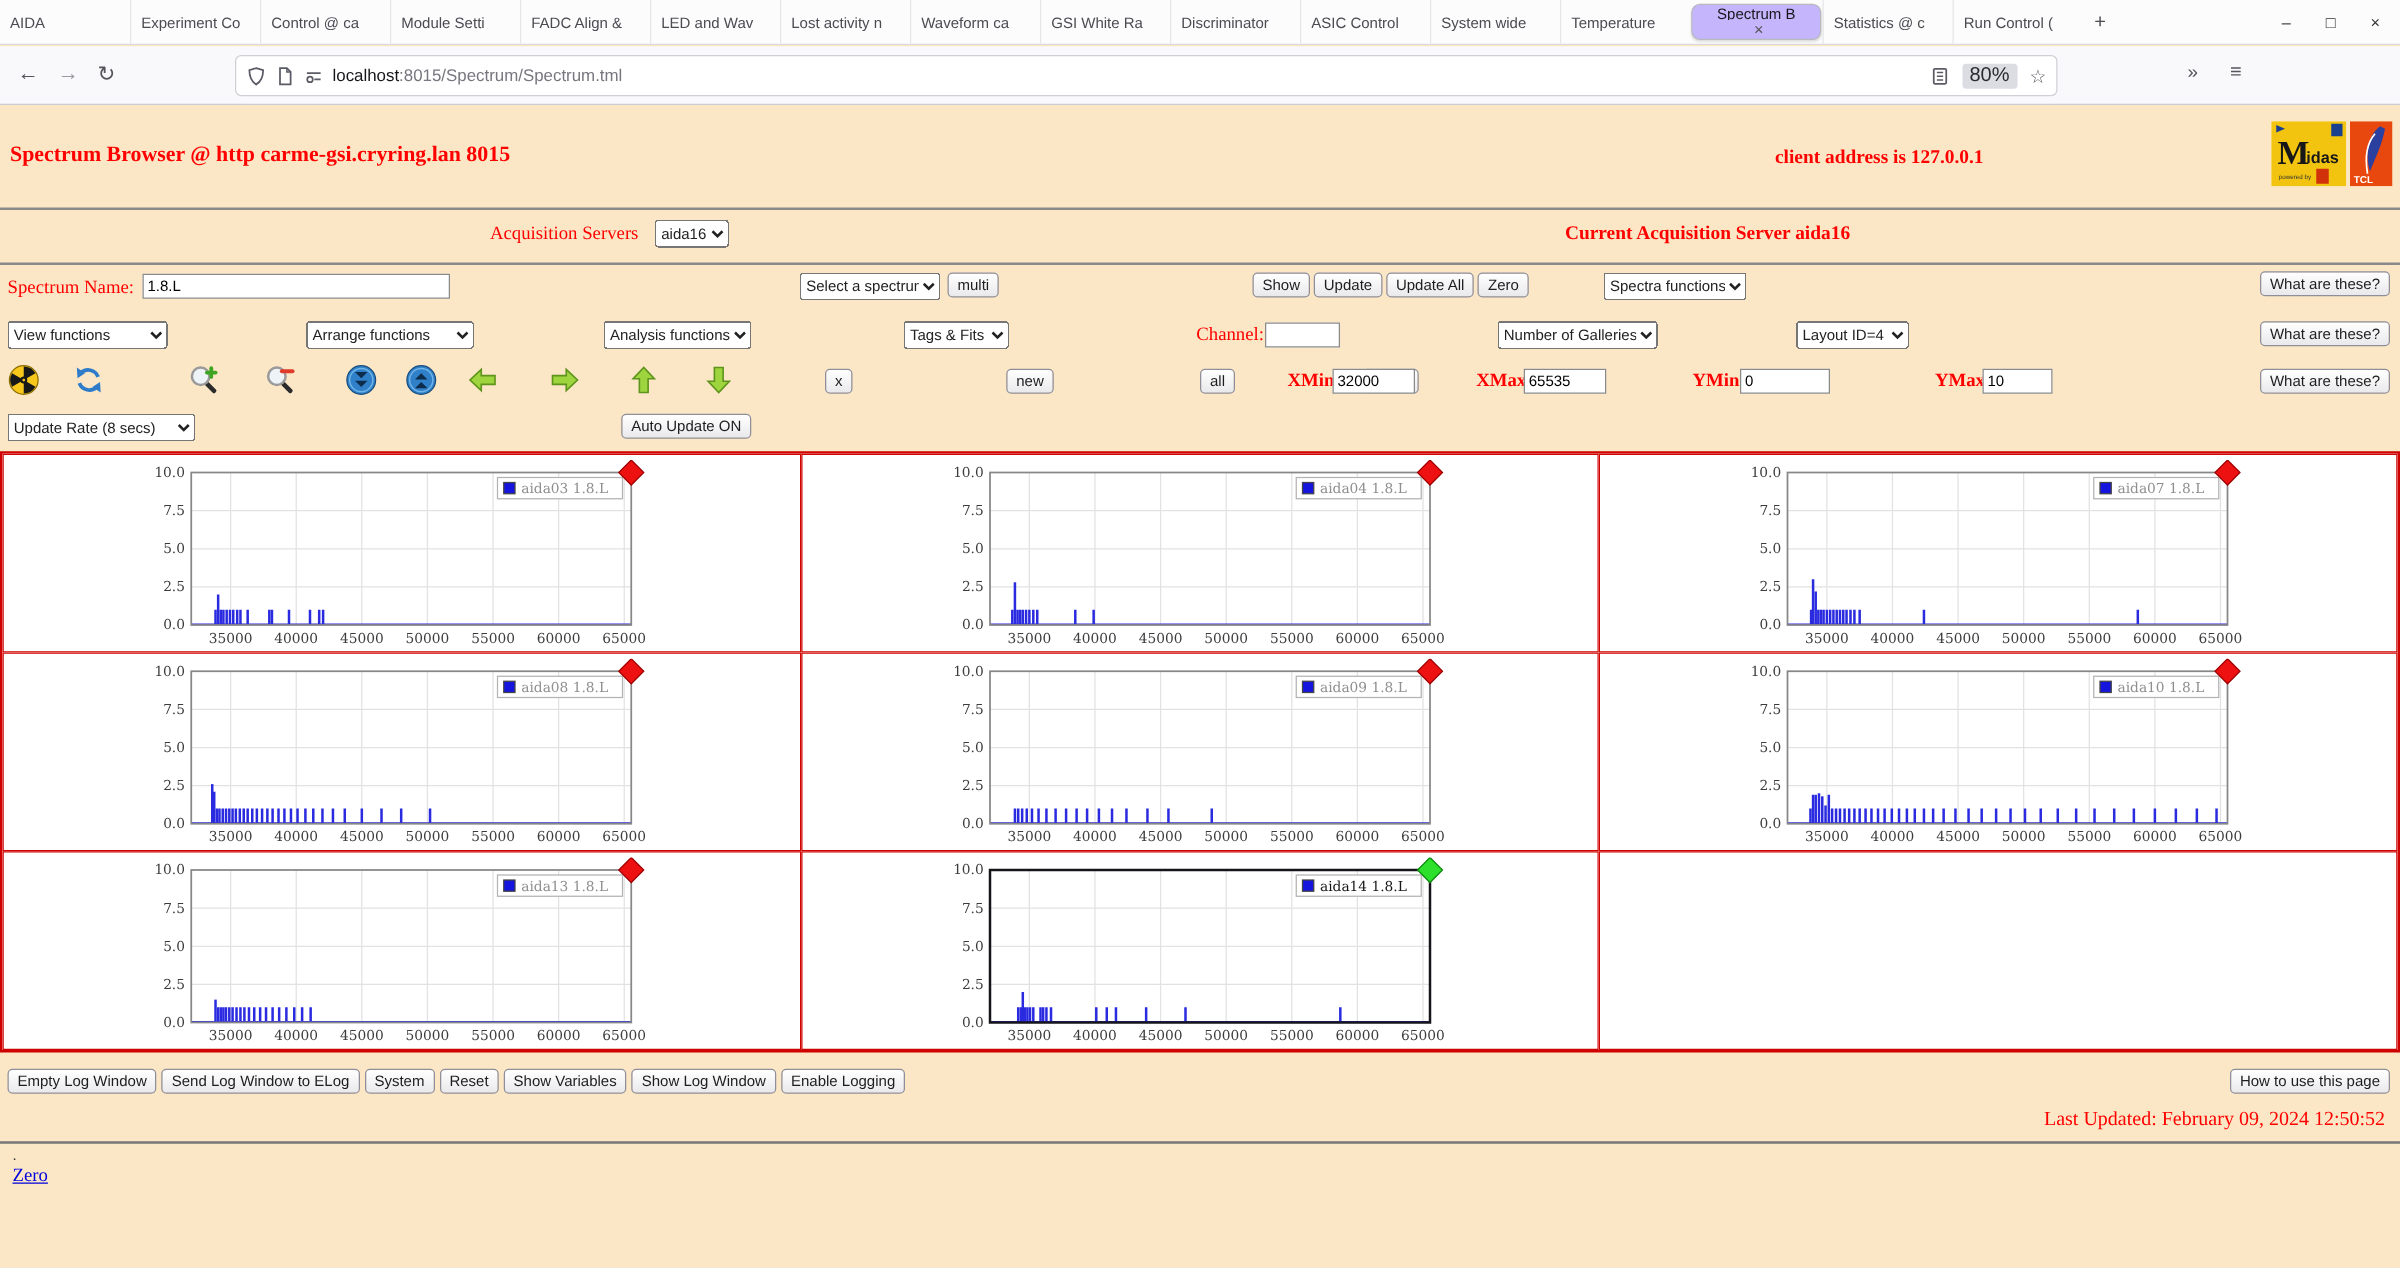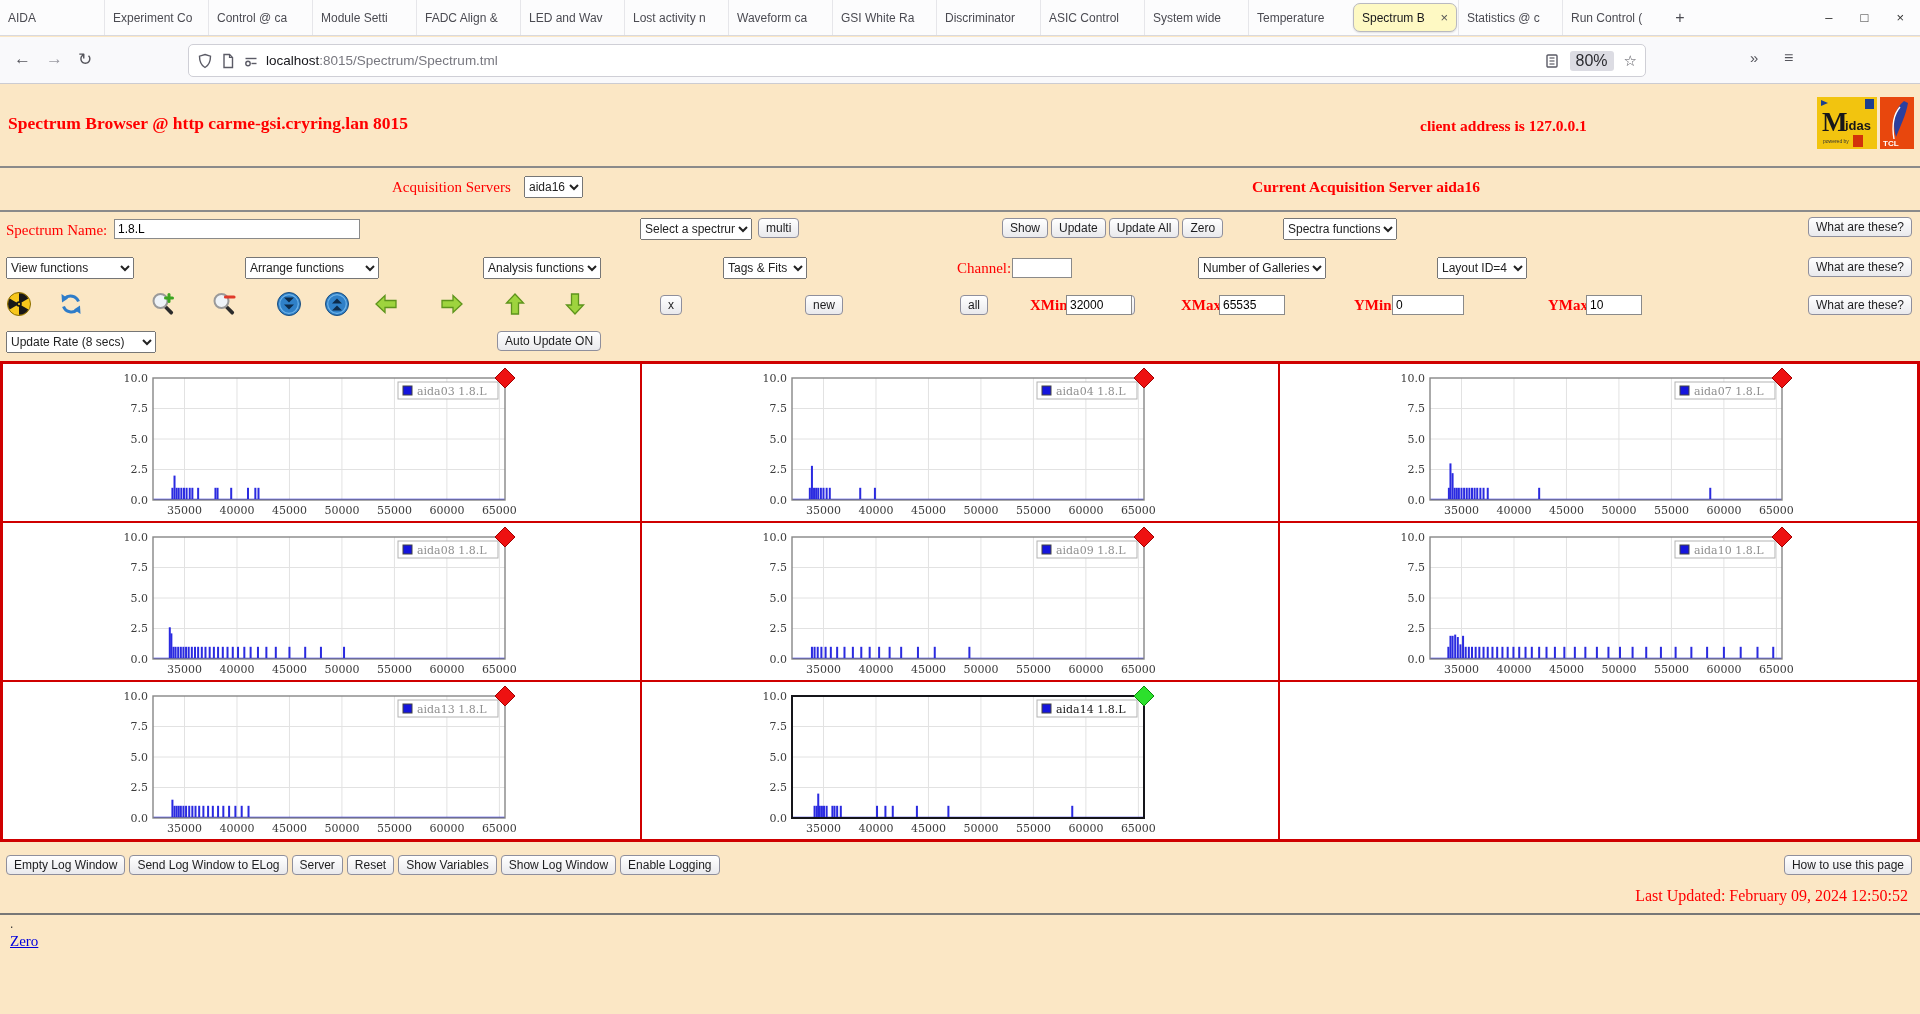--- a/index.html
+++ b/index.html
@@ -8,22 +8,22 @@
   .screen { position:relative; width:1920px; height:1014px; background:#fbe7c5; }
 
   
   .tabbar { position:absolute; top:0; left:0; right:0; height:36px; background:#fcfcfd;
             border-bottom:1px solid #d9d9de; display:flex; align-items:stretch; }
   #tabs { display:flex; align-items:stretch; overflow:hidden; }
   .tab { width:104px; flex:0 0 auto; display:flex; align-items:center; padding:0 8px;
          font-size:12px; color:#4b4b52; white-space:nowrap; overflow:hidden; position:relative; cursor:default; }
   .tab + .tab { border-left:1px solid #e6e6ea; }
   .tab-label { overflow:hidden; white-space:nowrap; flex:1; }
-  .tab.active { background:#fef9c3; border:1px solid #b9b9c0; border-radius:7px; margin:3px 1px;
-                box-shadow:0 1px 2px rgba(0,0,0,.12); color:#17171b; }
+  .tab.active { background:#c4b5fd; border:1px solid #b9b9c0; border-radius:7px; margin:3px 1px;
+                box-shadow:0 1px 2px rgba(0,0,0,.12); color:#17171b;flex-direction:column; }
   .tab-close { margin-left:4px; color:#555; font-size:13px; }
   .newtab-btn { width:28px; display:flex; align-items:center; justify-content:center;
                 font-size:16px; color:#4b4b52; }
   .win-controls { margin-left:auto; display:flex; align-items:center; gap:28px; padding-right:16px;
                   font-size:13px; color:#333; }
   .navbar { position:absolute; top:37px; left:0; right:0; height:47px; background:#f9f9fb;
             border-bottom:1px solid #ccccd2; }
   .nav-ico { position:absolute; top:12px; font-size:17px; color:#55555c; }
   #nav-back { left:14px; } #nav-fwd { left:46px; color:#9a9aa2; } #nav-reload { left:78px; }
   .urlbar { position:absolute; left:188px; top:7px; width:1458px; height:33px; background:#ffffff;
@@ -779,21 +779,21 @@
             </svg></div>
         </div>
         <div class="cell"></div>
       </div>
 
     
     <div class="btnrow">
       <span id="log-buttons" style="display: flex;">
           <button class="btn">Empty Log Window</button>
           <button class="btn">Send Log Window to ELog</button>
-          <button class="btn">Server</button>
+          <button class="btn">System</button>
           <button class="btn">Reset</button>
           <button class="btn">Show Variables</button>
           <button class="btn">Show Log Window</button>
           <button class="btn">Enable Logging</button>
         </span>
       <button class="btn" id="btn-howto">How to use this page</button>
     </div>
 
     <div class="last-updated">Last Updated: February 09, 2024 12:50:52</div>
     <hr class="hrline foot-hr">

